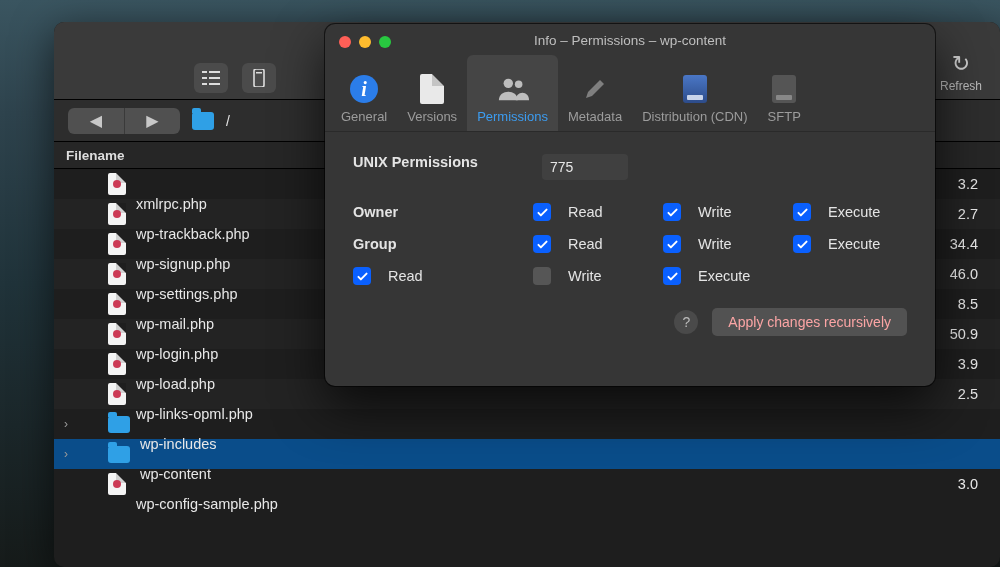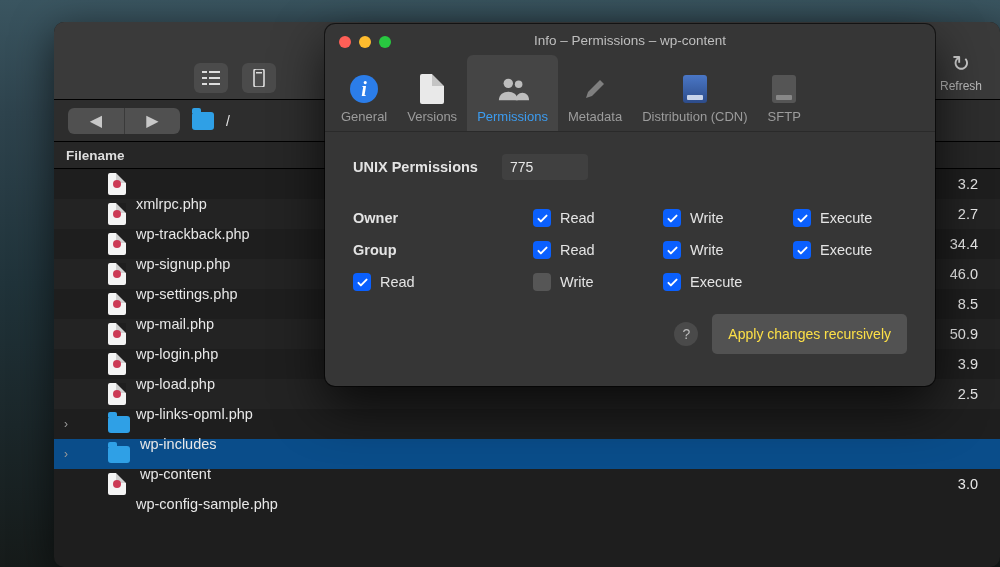--- a/index.html
+++ b/index.html
@@ -79,36 +79,36 @@
   .ico-doc{width:24px;height:30px;background:#e9e9e9;border-radius:2px;position:relative;}
   .ico-doc::before{content:"";position:absolute;right:0;top:0;border-width:6px;border-style:solid;border-color:#363636 #363636 #c4c4c4 #c4c4c4;}
   .ico-perm{color:#bdbdbd;}
   .ico-pen{color:#8a8a8a;}
   .ico-disk{width:24px;height:28px;background:linear-gradient(#4a77c6,#2d4c8a);border-radius:3px;position:relative;}
   .ico-disk::after{content:"";position:absolute;left:4px;right:4px;bottom:3px;height:5px;background:#c8d4ea;border-radius:1px;}
   .ico-disk2{width:24px;height:28px;background:#555;border-radius:3px;position:relative;}
   .ico-disk2::after{content:"";position:absolute;left:4px;right:4px;bottom:3px;height:5px;background:#888;border-radius:1px;}
 
   .info-body { padding:22px 28px 0 28px; font-size:14.5px;}
-  .unixrow { display:flex; align-items:center; gap:24px;}
+  .unixrow { display:flex; align-items:flex-start; gap:64px;}
   .unixrow label{font-weight:700; color:#e4e4e4;}
   .unix-input {
     width:86px; height:26px; background:#404040; border:none; border-radius:4px; color:#e7e7e7; font-size:14px; padding:0 8px;
   }
-  .perm-grid { margin-top:22px; }
+  .perm-grid { margin-top:16px; }
   .prow { display:grid; grid-template-columns:180px 130px 130px 140px; align-items:center; height:32px;}
   .prow .lbl{font-weight:700;color:#e4e4e4;}
-  .chk { display:flex; align-items:center; gap:9px; color:#e4e4e4;}
+  .chk { display:flex; align-items:center; gap:17px; color:#e4e4e4;}
   .cbox { width:18px;height:18px;border-radius:4px;background:#0a60ff;display:flex;align-items:center;justify-content:center;}
   .cbox svg{width:13px;height:13px;}
   .cbox.off{background:#565656;}
   .actionrow{ display:flex; justify-content:flex-end; align-items:center; gap:14px; margin-top:16px;}
   .helpbtn{width:24px;height:24px;border-radius:50%;background:#4a4a4a;color:#bcbcbc;display:flex;align-items:center;justify-content:center;font-size:14px;}
   .applybtn{
-    height:40px; padding:0 16px; background:#525252; color:#fde047; border:none; border-radius:5px; font-size:14px;
+    height:28px; padding:0 16px; background:#525252; color:#fca5a5; border:none; border-radius:5px; font-size:14px;
   }
 
   
   .behind { position:absolute; left:0; top:0; width:54px; height:567px; }
 </style>
 </head>
 <body>
 
 <div class="desktop">
   <div class="behind"></div>

